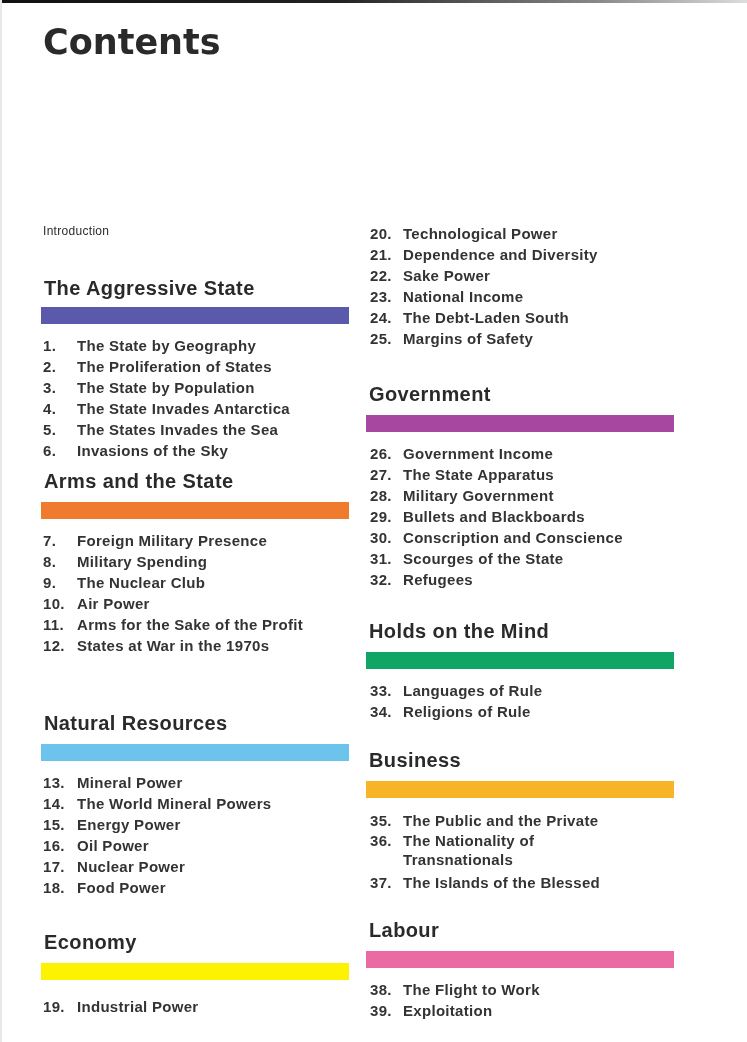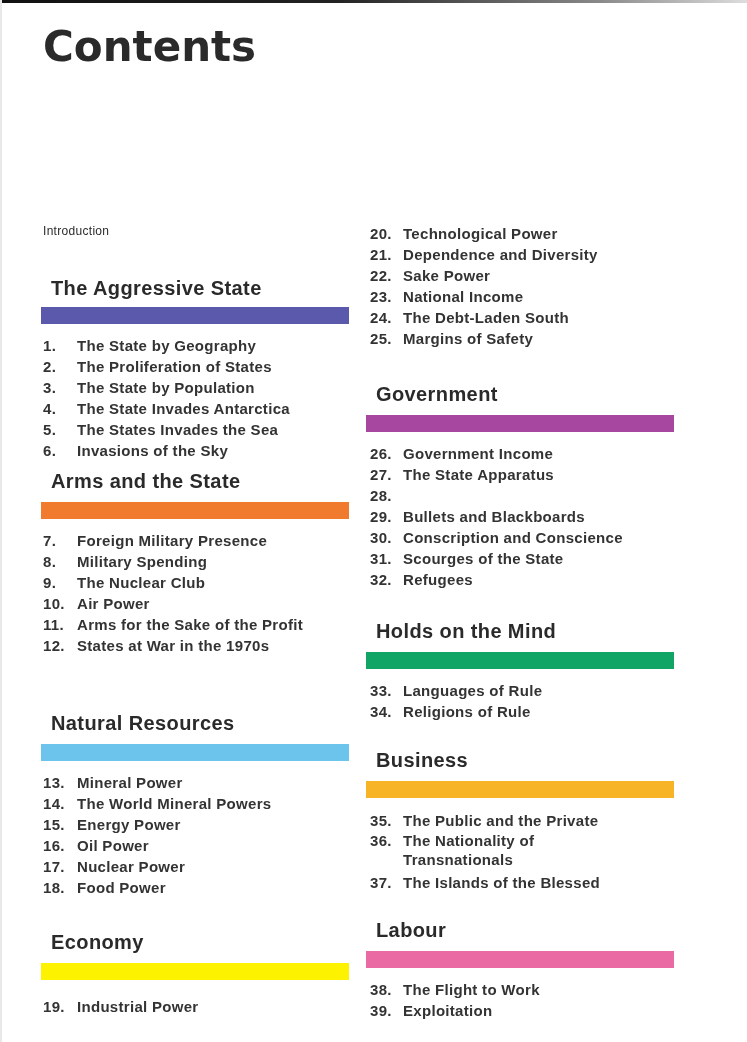--- a/index.html
+++ b/index.html
@@ -6,28 +6,28 @@
     body {
       width: 747px; height: 1042px; position: relative; overflow: hidden;
       background: #ffffff; color: #2b2b2b;
       font-family: "Liberation Sans", "DejaVu Sans", sans-serif;
     }
     .topedge { position: absolute; left: 0; top: 0; width: 747px; height: 3px;
       background: linear-gradient(to right, #111 0%, #222 45%, #888 80%, #ddd 100%); }
     .leftedge { position: absolute; left: 0; top: 0; width: 2px; height: 1042px; background: #e8e8e8; }
     .title {
       position: absolute; left: 43px; top: 22px; margin: 0;
-      font-family: "DejaVu Sans", sans-serif; font-weight: bold; font-size: 42px;
+      font-family: "DejaVu Sans", sans-serif; font-weight: bold; font-size: 35px;
       letter-spacing: 0px; color: #2a2a2a;
     }
     .intro { position: absolute; left: 43px; top: 224px; font-size: 12px; letter-spacing: 0.3px; color: #2b2b2b; }
     .section { position: absolute; width: 308px; }
     .section.left { left: 41px; }
     .section.right { left: 366px; }
-    .sec-head { font-size: 20px; letter-spacing: 0.4px; color: #2a2a2a; margin: 0 0 0 10px; height: 24px; line-height: 24px; }
+    .sec-head { font-size: 20px; letter-spacing: 0.4px; color: #2a2a2a; margin: 0 0 0 3px; height: 24px; line-height: 24px; }
     .bar { height: 17px; margin-top: 9px; margin-bottom: 11px; }
     ul.items { list-style: none; margin: 0; padding: 0; }
     ul.items li { display: flex; font-size: 15px; font-weight: bold; line-height: 21px; letter-spacing: 0.3px; color: #333; }
     ul.items li .num { width: 34px; flex: none; padding-left: 2px; }
     .section.right ul.items li .num { width: 33px; padding-left: 4px; }
     ul.items li .txt { flex: 1; }
   </style>
 </head>
 <body>
 
@@ -178,20 +178,21 @@
     <li>
         <span class="num">26.</span>
         <span class="txt">Government Income</span>
       </li>
     <li>
         <span class="num">27.</span>
         <span class="txt">The State Apparatus</span>
       </li>
     <li>
         <span class="num">28.</span>
+        <span class="txt">Military Government</span>
       </li>
     <li>
         <span class="num">29.</span>
         <span class="txt">Bullets and Blackboards</span>
       </li>
     <li>
         <span class="num">30.</span>
         <span class="txt">Conscription and Conscience</span>
       </li>
     <li>

